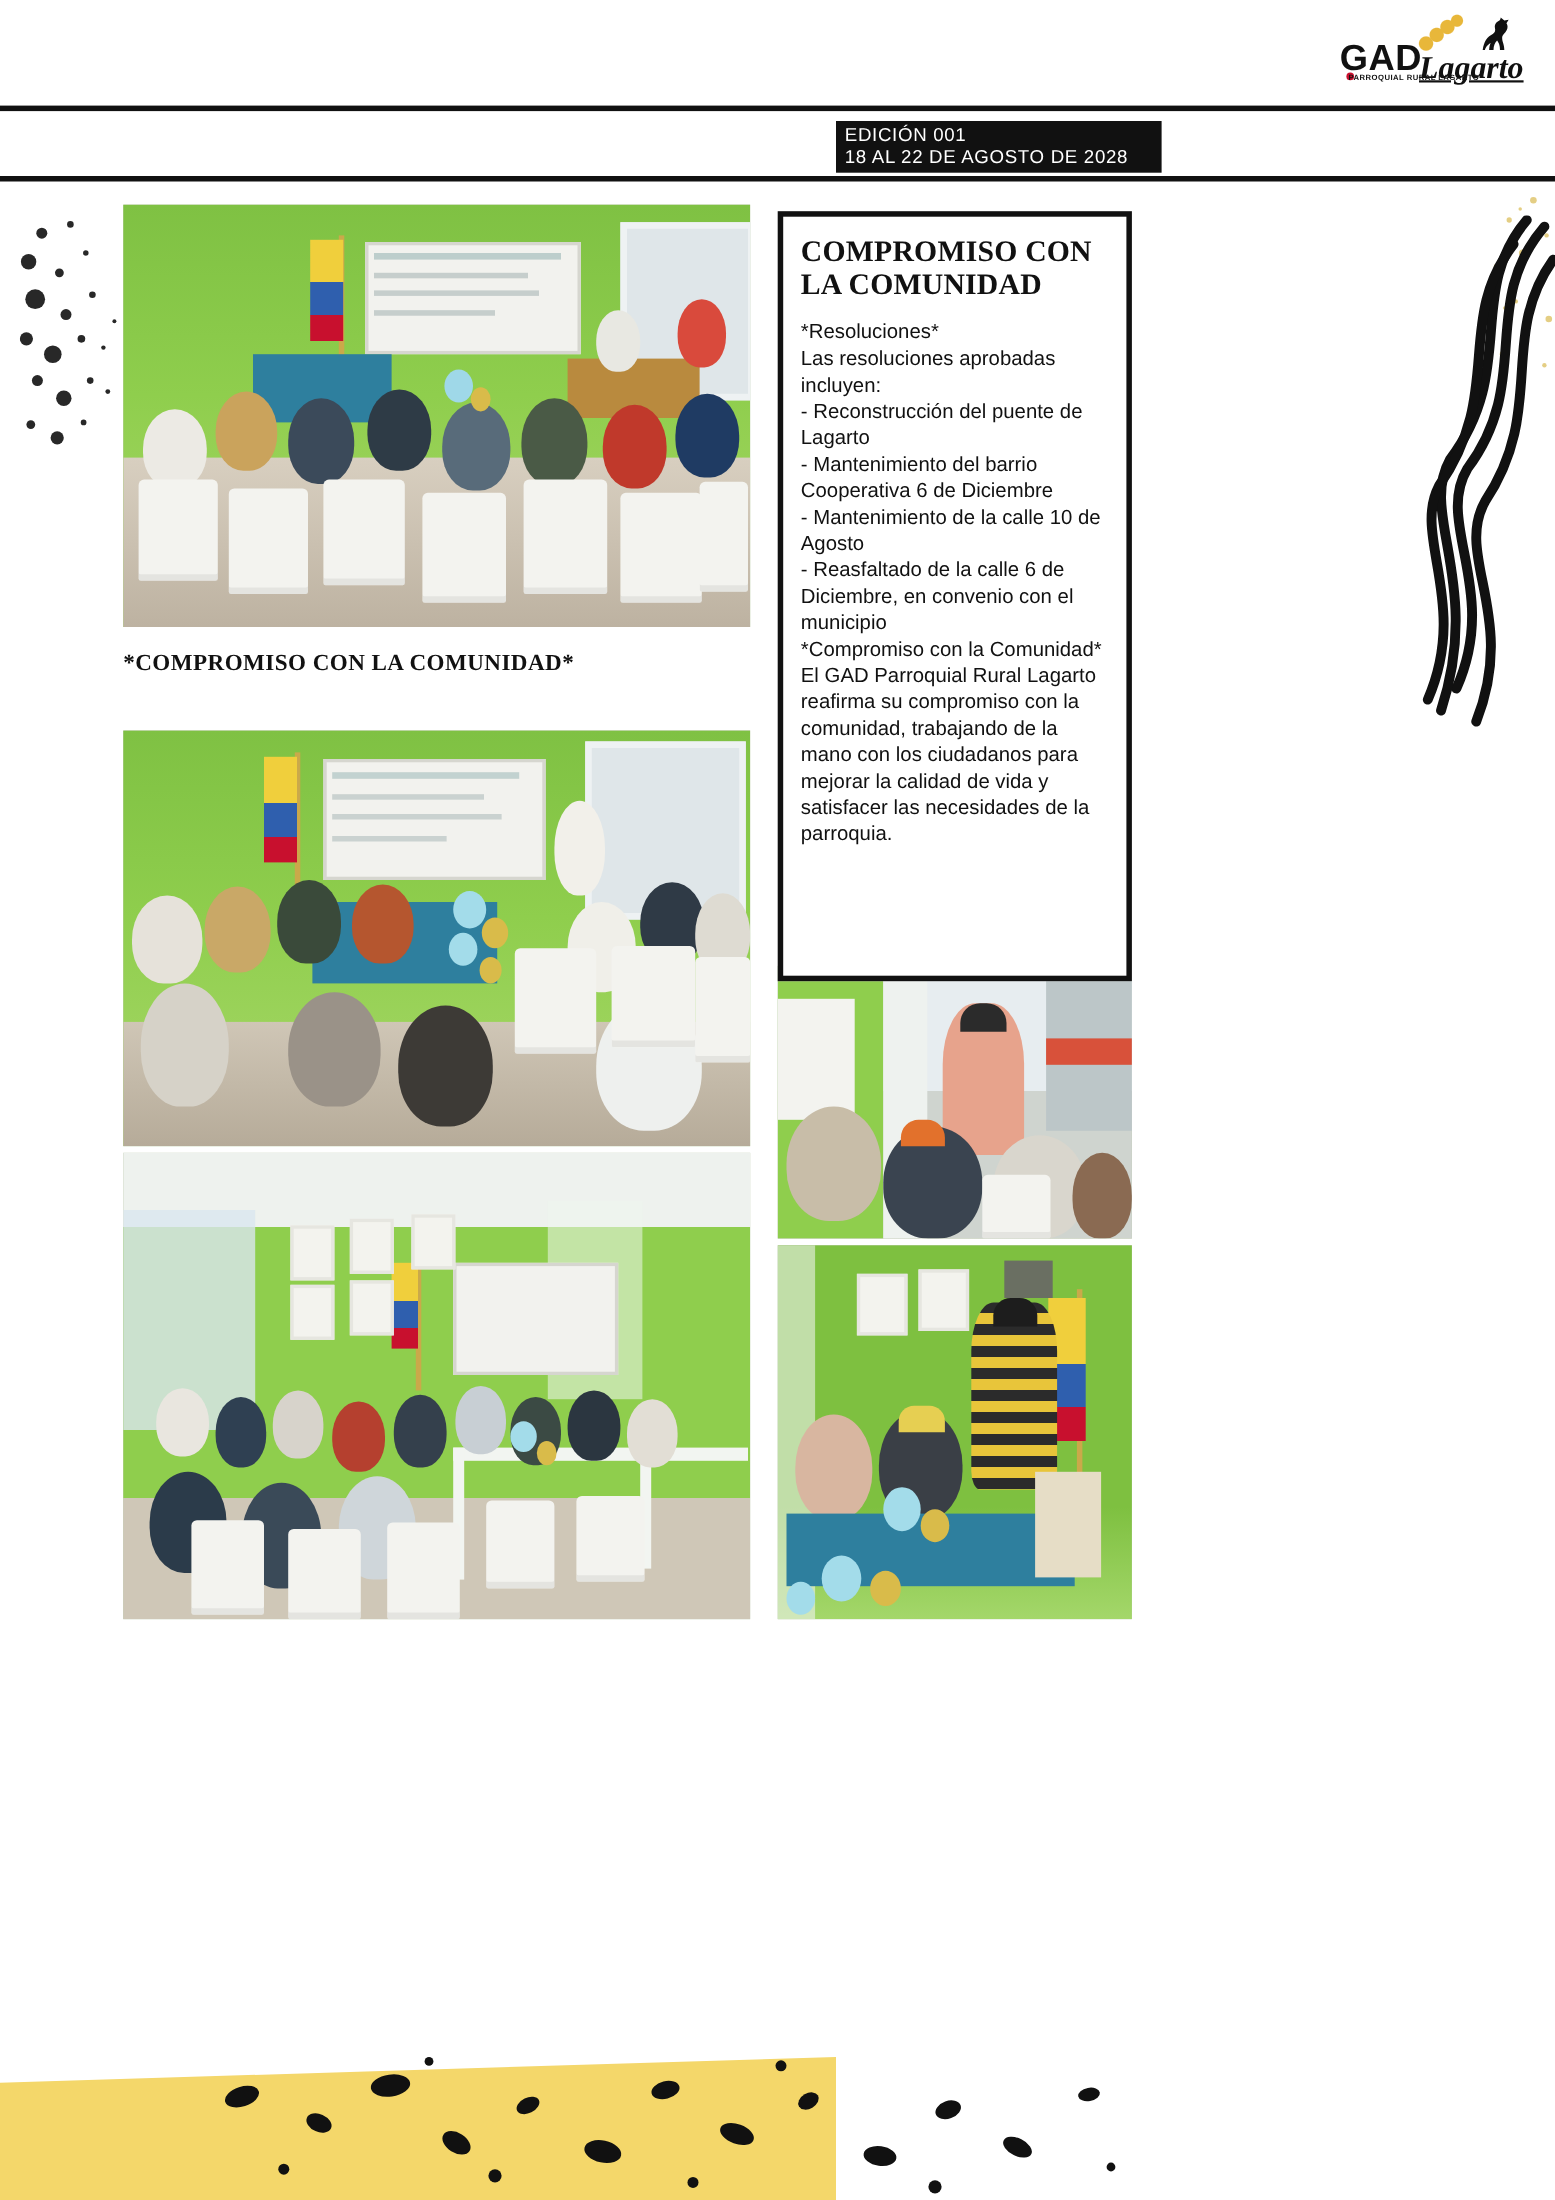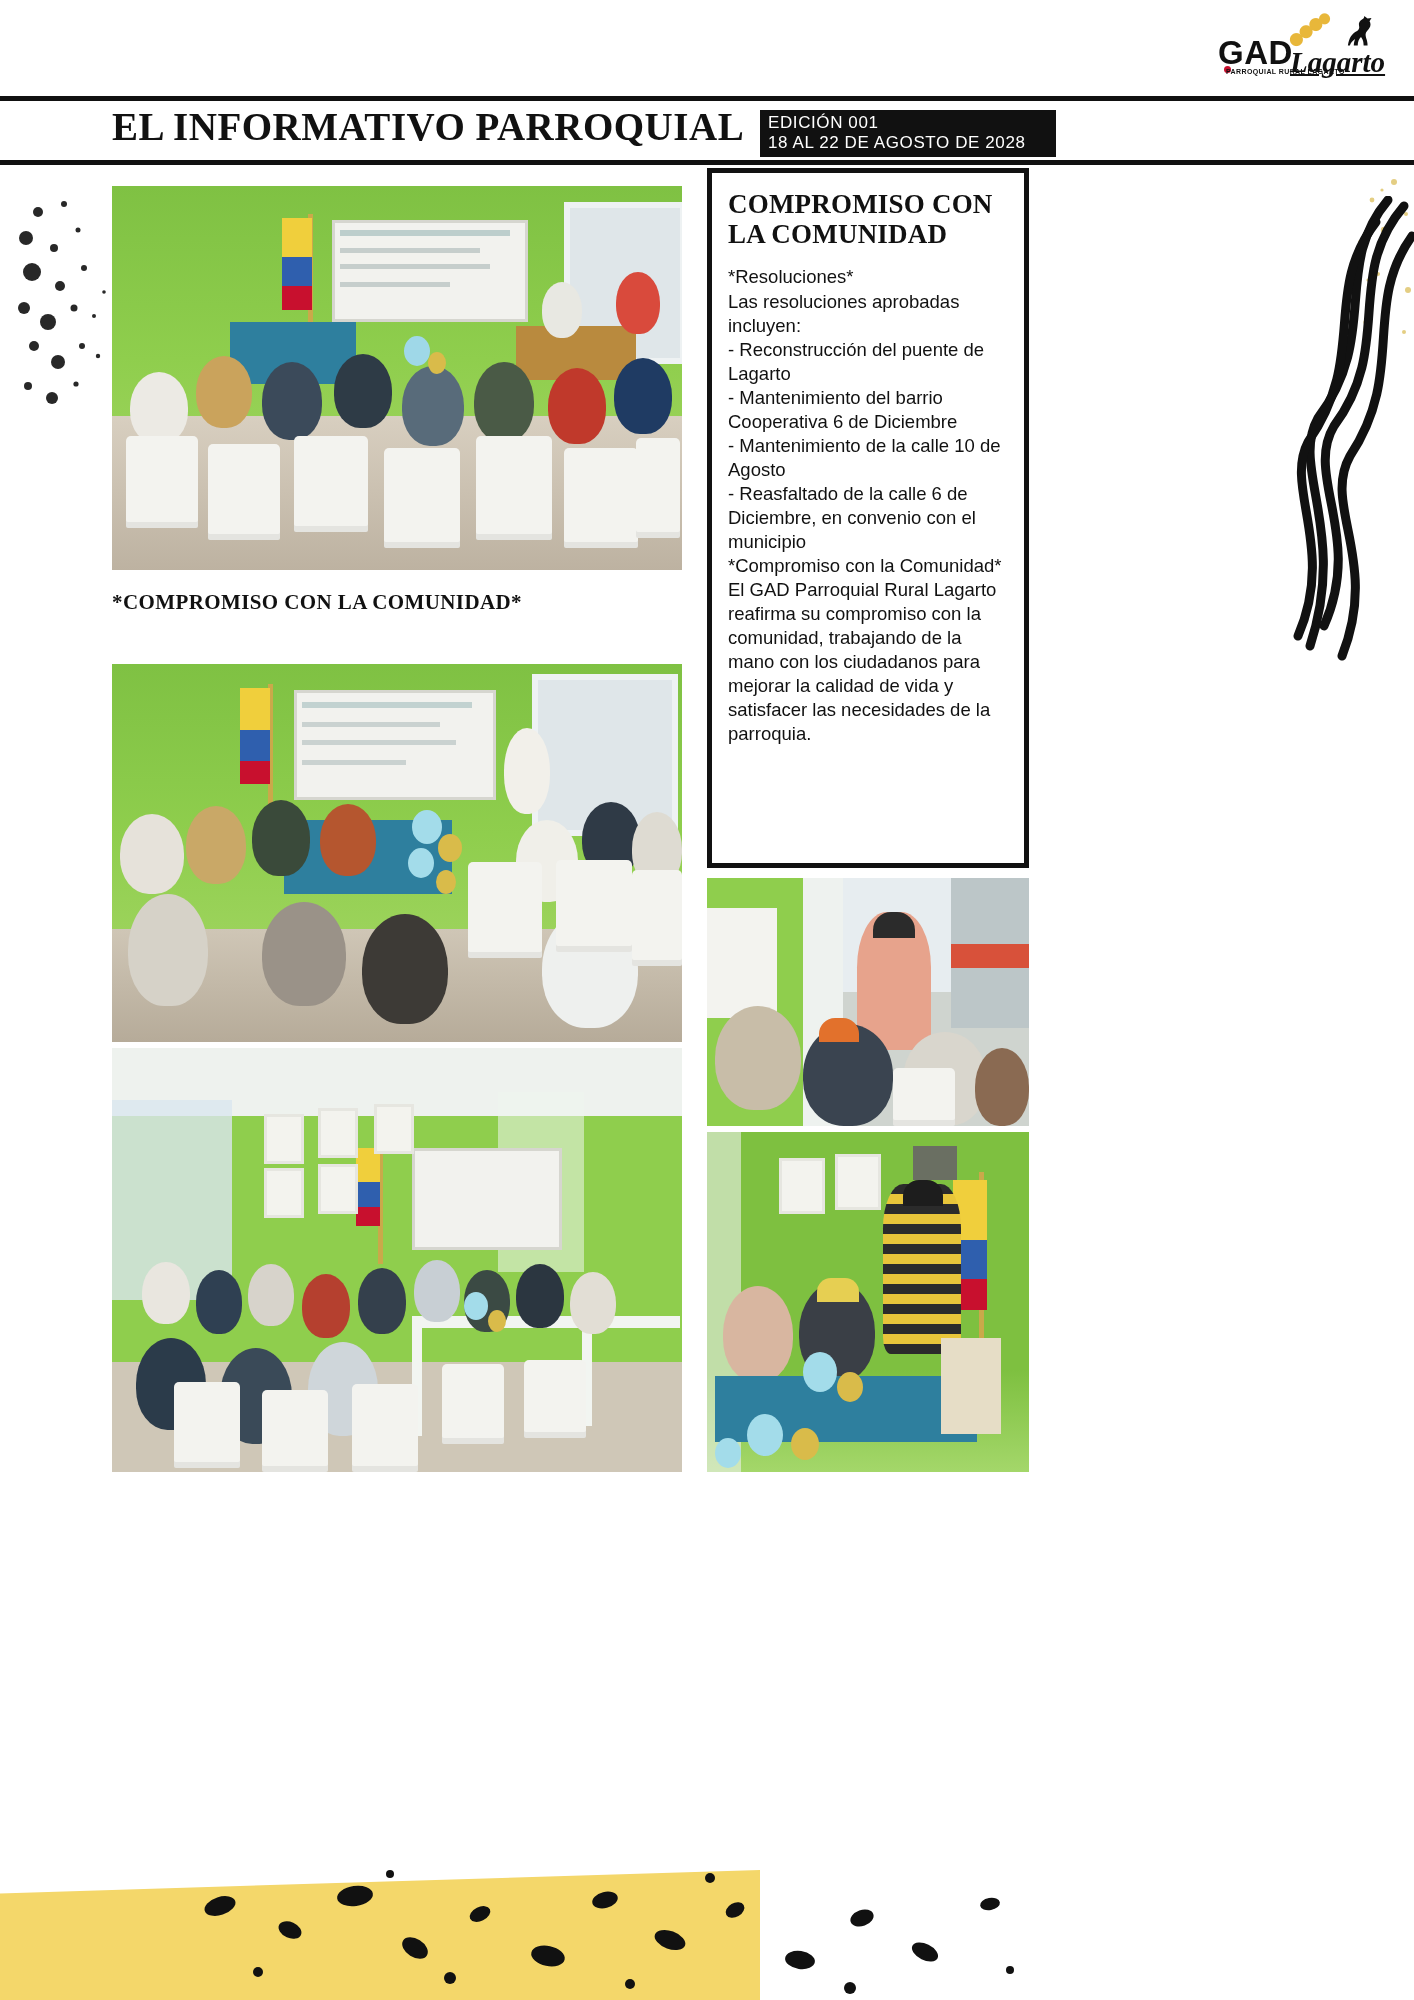--- a/index.html
+++ b/index.html
@@ -195,21 +195,21 @@
   .person { position:absolute; border-radius:50% 50% 45% 45%; }
   .balloon { position:absolute; border-radius:50%; }
   .tablecloth { position:absolute; background:#2e7f9e; }
   .flagpole { position:absolute; width:5px; background:#caa94a; }
   .flag { position:absolute; background:linear-gradient(180deg,#f2d03a,#2f5fae); }
   .doorway { position:absolute; background:#dfe6e9; border:6px solid #eef2f3; }
 
   
   .article {
     position: absolute;
-    left: 707px; top: 168px;
+    left: 707px; top: 192px;
     width: 322px;
     height: 700px;
     background: #ffffff;
     border: 5px solid #111111;
     box-sizing: border-box;
     padding: 16px 14px 10px 16px;
   }
   .article h2 {
     margin: 0 0 16px 0;
     font-family: "Liberation Serif", serif;
@@ -230,21 +230,20 @@
 </style>
 </head>
 <body>
 
 <div id="page">
 
   <div class="header">
     <div class="header-rule-top"></div>
     <div class="header-rule-bottom"></div>
 
-    <div class="brand-title">EL INFORMATIVO PARROQUIAL</div>
 
     <div class="edition-box">
       <div class="edition-line1">EDICIÓN 001</div>
       <div class="edition-line2">18 AL 22 DE AGOSTO DE 2028</div>
     </div>
 
     <div class="logo">
       <div class="logo-wheat"></div>
       <svg class="logo-horse" viewBox="0 0 64 64">
         <path fill="#111" d="M12 54c2-12 6-18 14-22 3-2 4-5 3-8-1-4 1-8 5-10 2-1 3-3 3-5l5 4 6-1-3 5c2 3 2 7 0 10-2 4-6 6-6 10 0 6 3 9 3 17h-6c0-7-2-10-4-13-3 3-5 7-5 13h-6c0-4 1-7 2-10-4 3-7 6-8 10z"></path>

